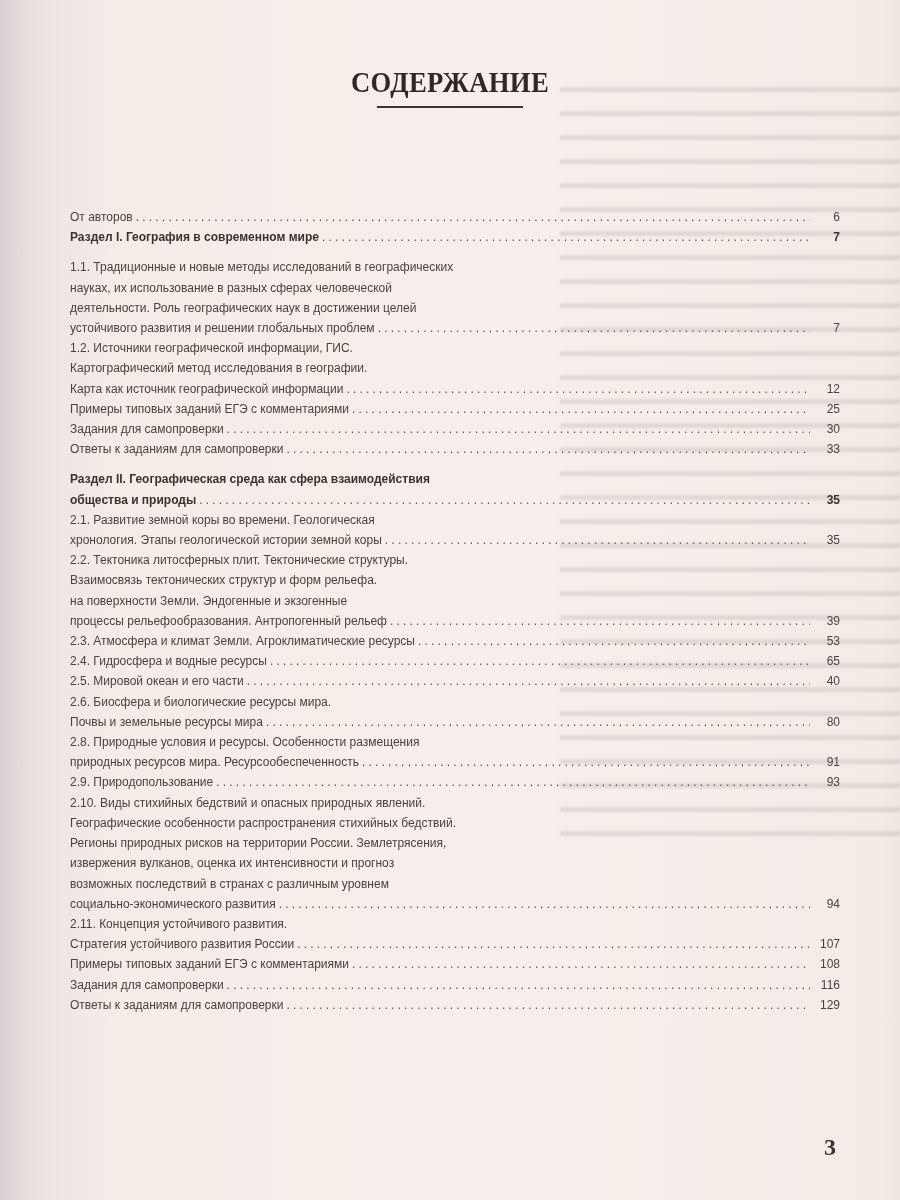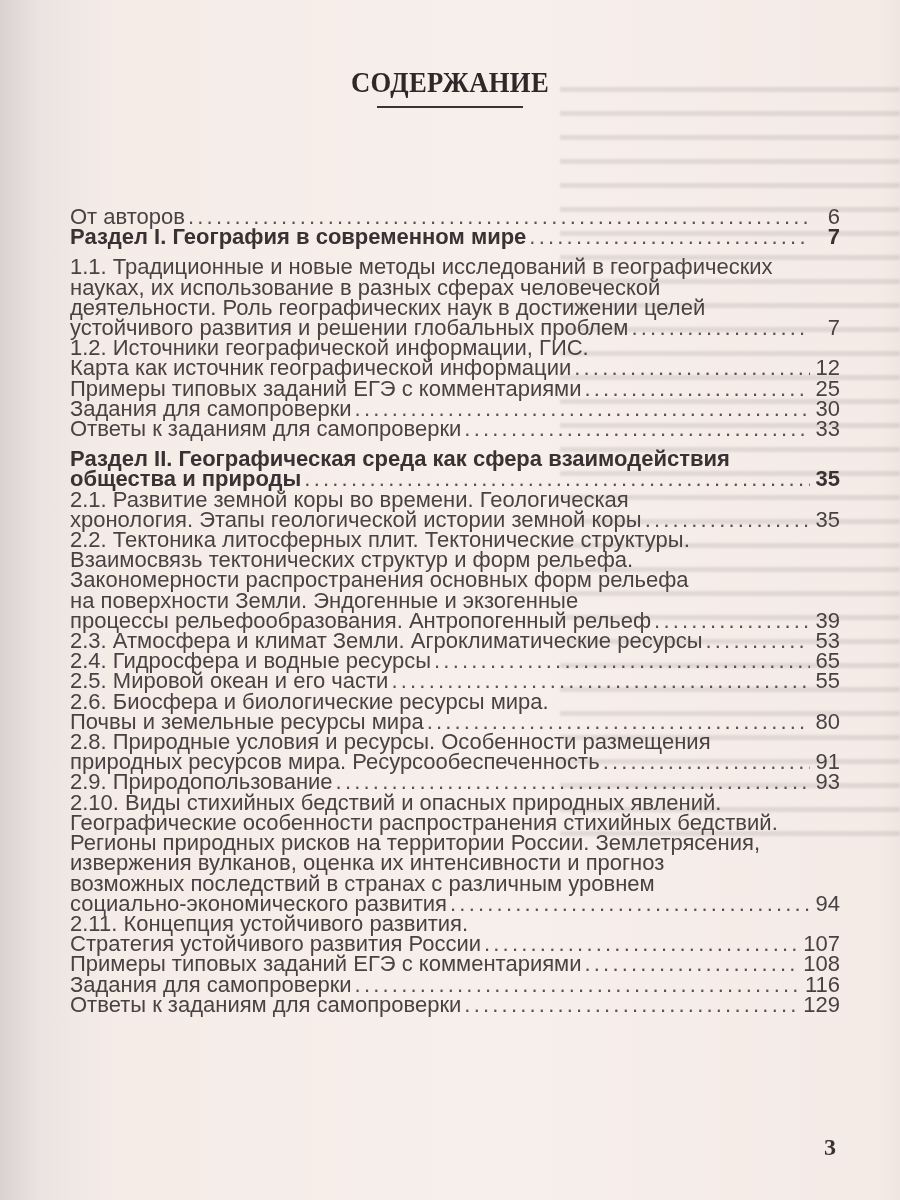--- a/index.html
+++ b/index.html
@@ -19,21 +19,21 @@
       position: absolute; left: 0; width: 900px; top: 66px; text-align: center;
       font-family: "Liberation Serif", serif; font-weight: bold; font-size: 29px;
       color: #2e2828; letter-spacing: 0.3px; transform: scaleX(0.92);
     }
     .title-rule {
       position: absolute; left: 377px; top: 106px; width: 146px; height: 2px;
       background: #3a3333;
     }
     .toc {
       position: absolute; left: 70px; top: 207px; width: 770px;
-      font-family: "Liberation Sans", sans-serif; font-size: 22px; line-height: 20.2px;
+      font-family: "Liberation Sans", sans-serif; font-size: 12px; line-height: 20.2px;
       color: #4a4242;
     }
     .entry { position: relative; }
     .line { display: flex; align-items: baseline; white-space: nowrap; }
     .line .txt { flex: 0 0 auto; transform-origin: left; }
     .line .dots {
       flex: 1 1 auto; overflow: hidden; margin: 0 4px 0 3px; color: #5a5050;
       letter-spacing: 3.2px;
     }
     .line .dots::after { content: "................................................................................................................................................................"; }
@@ -87,20 +87,23 @@
         <span class="dots"></span>
         <span class="pg">7</span>
       </div>
   </div>
 
   <div class="entry">
     <div class="line">
         <span class="txt">1.2. Источники географической информации, ГИС.</span>
       </div>
     <div class="line">
+        <span class="txt">Картографический метод исследования в географии.</span>
+      </div>
+    <div class="line">
         <span class="txt">Карта как источник географической информации</span>
         <span class="dots"></span>
         <span class="pg">12</span>
       </div>
   </div>
 
   <div class="entry gap-s">
     <div class="line">
         <span class="txt">Примеры типовых заданий ЕГЭ с комментариями</span>
         <span class="dots"></span>
@@ -147,23 +150,20 @@
   </div>
 
   <div class="entry">
     <div class="line">
         <span class="txt">2.2. Тектоника литосферных плит. Тектонические структуры.</span>
       </div>
     <div class="line">
         <span class="txt">Взаимосвязь тектонических структур и форм рельефа.</span>
       </div>
     <div class="line">
-        <span class="txt">Закономерности распространения основных форм рельефа</span>
-      </div>
-    <div class="line">
         <span class="txt">на поверхности Земли. Эндогенные и экзогенные</span>
       </div>
     <div class="line">
         <span class="txt">процессы рельефообразования. Антропогенный рельеф</span>
         <span class="dots"></span>
         <span class="pg">39</span>
       </div>
   </div>
 
   <div class="entry">
@@ -179,21 +179,21 @@
         <span class="txt">2.4. Гидросфера и водные ресурсы</span>
         <span class="dots"></span>
         <span class="pg">65</span>
       </div>
   </div>
 
   <div class="entry">
     <div class="line">
         <span class="txt">2.5. Мировой океан и его части</span>
         <span class="dots"></span>
-        <span class="pg">55</span>
+        <span class="pg">40</span>
       </div>
   </div>
 
   <div class="entry">
     <div class="line">
         <span class="txt">2.6. Биосфера и биологические ресурсы мира.</span>
       </div>
     <div class="line">
         <span class="txt">Почвы и земельные ресурсы мира</span>
         <span class="dots"></span>

